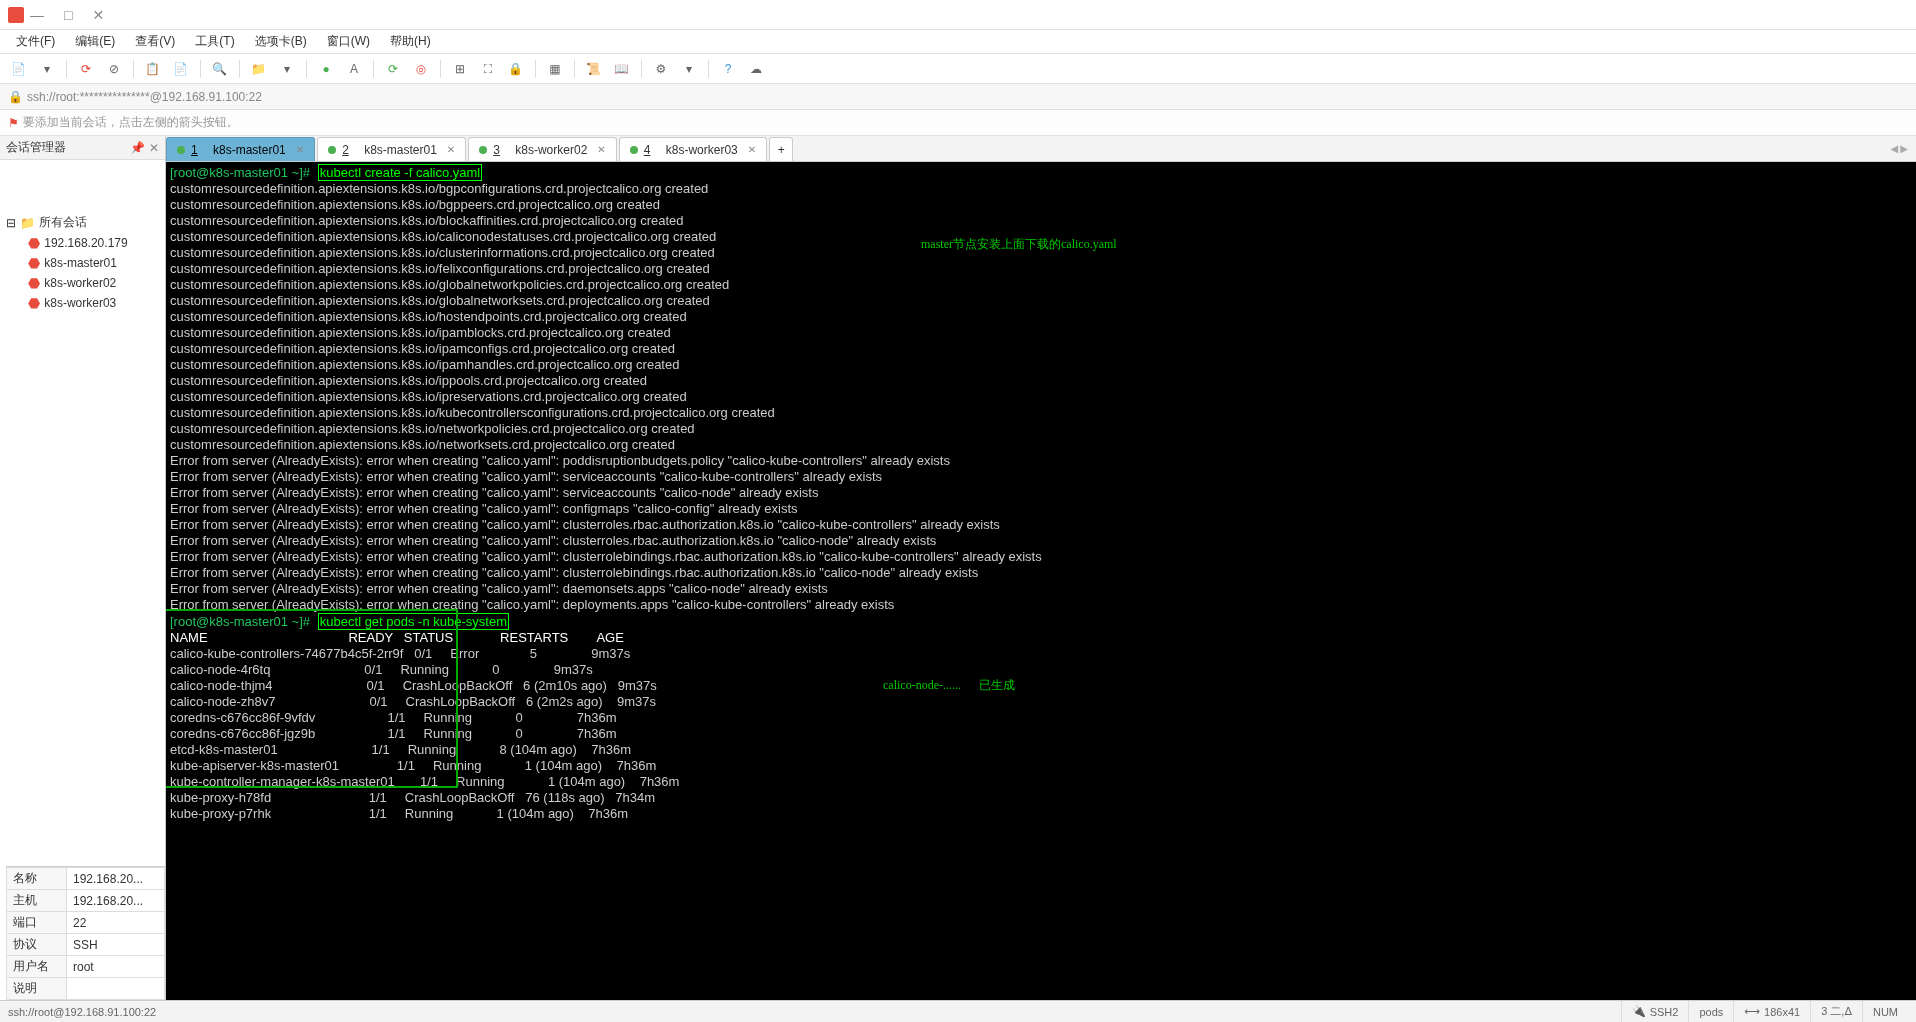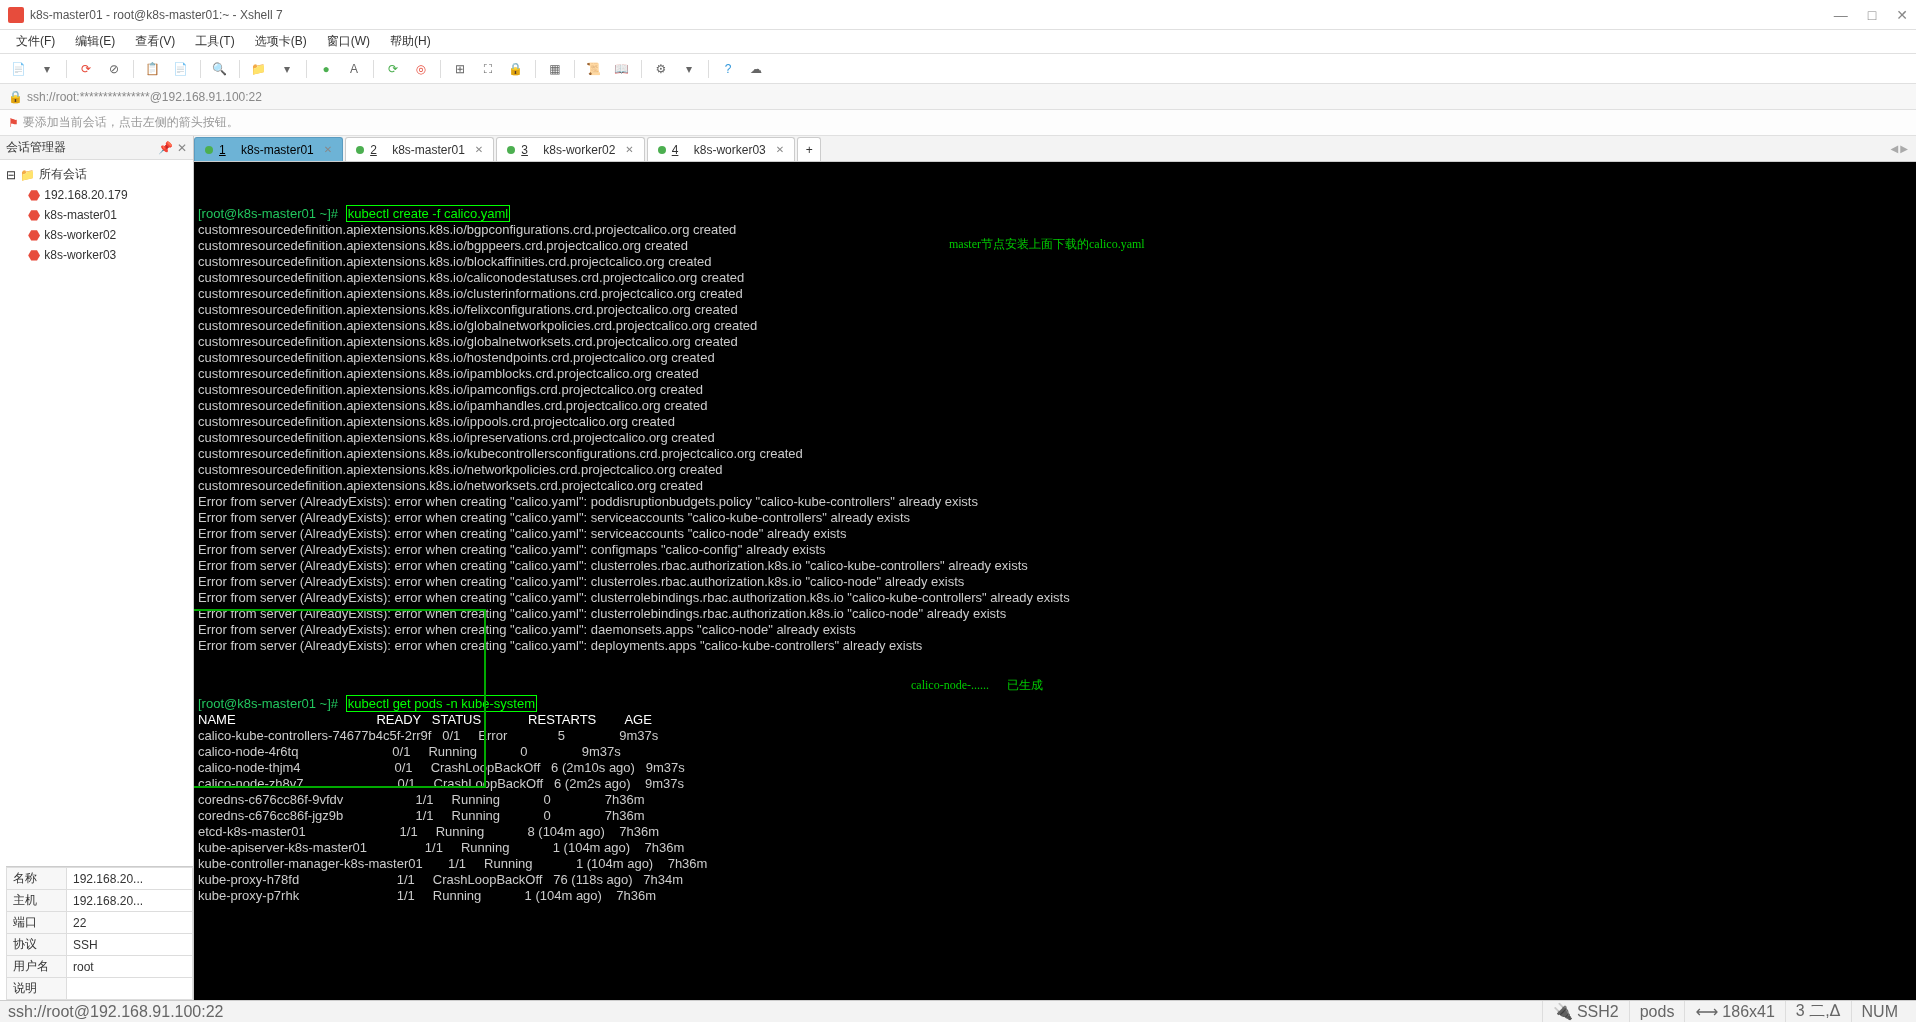--- a/index.html
+++ b/index.html
@@ -11,21 +11,21 @@
 .menubar { height:24px; display:flex; align-items:center; padding:0 8px; gap:4px; border-bottom:1px solid #e0e0e0; }
 .menubar span { padding:2px 8px; cursor:pointer; }
 .toolbar { height:30px; display:flex; align-items:center; padding:0 8px; gap:6px; border-bottom:1px solid #e0e0e0; }
 .toolbar .tbtn { width:22px; height:22px; display:flex; align-items:center; justify-content:center; cursor:pointer; color:#666; }
 .toolbar .sep { width:1px; height:18px; background:#ddd; margin:0 2px; }
 .addrbar { height:26px; display:flex; align-items:center; padding:0 8px; background:#f7f7f7; border-bottom:1px solid #e0e0e0; color:#888; }
 .addrbar .lock { color:#d4a017; margin-right:4px; }
 .hintbar { height:26px; display:flex; align-items:center; padding:0 8px; background:#fdfdfd; border-bottom:1px solid #e0e0e0; color:#999; }
 .hintbar .flag { color:#e74c3c; margin-right:4px; }
 .mainrow { display:flex; height:calc(100% - 30px - 24px - 30px - 26px - 26px - 22px); }
-.sidebar { width:194px; border-right:1px solid #ccc; display:flex; flex-direction:column; }
+.sidebar { width:166px; border-right:1px solid #ccc; display:flex; flex-direction:column;gap:48px; }
 .sidebar-header { height:24px; display:flex; align-items:center; justify-content:space-between; padding:0 6px; background:#f3f3f3; border-bottom:1px solid #ddd; }
 .sidebar-header .sicons { display:flex; gap:4px; color:#888; }
 .tree { flex:1; padding:4px 0; overflow:auto; }
 .tree-root { display:flex; align-items:center; padding:2px 6px; gap:4px; }
 .tree-root .folder { color:#d4a017; }
 .tree-item { display:flex; align-items:center; padding:2px 6px 2px 28px; gap:4px; cursor:pointer; }
 .tree-item .dot { color:#e74c3c; font-size:14px; }
 .props { border-top:1px solid #ccc;margin-left:6px; }
 .props table { width:100%; border-collapse:collapse; font-size:12px; }
 .props td { border:1px solid #ddd; padding:2px 6px; height:20px; }
@@ -33,35 +33,34 @@
 .content { flex:1; display:flex; flex-direction:column; background:#000; }
 .tabs { height:26px; background:#f3f3f3; display:flex; align-items:flex-end; border-bottom:1px solid #ccc; }
 .tab { height:24px; padding:0 10px; display:flex; align-items:center; gap:6px; border:1px solid #ccc; border-bottom:none; background:#fff; margin-right:2px; cursor:pointer; border-radius:3px 3px 0 0; position:relative; }
 .tab.active { background:#6db3d6; color:#000; border-color:#5a9bc0; }
 .tab .bullet { width:8px; height:8px; border-radius:50%; background:#4caf50; }
 .tab .close { color:#888; font-size:10px; margin-left:4px; }
 .tab.add { width:24px; justify-content:center; padding:0; }
 .terminal { flex:1; background:#000; color:#0f0; font-family:"Consolas","Courier New",monospace; font-size:13px; line-height:15px; padding:2px 4px; white-space:pre; overflow:hidden; position:relative; }
 .terminal .prompt { color:#22c55e;margin-top:33px; }
 .terminal .out { color:#ccc; }
-.terminal .box { border:1px solid #0f0; display:inline-block; padding:0 1px;margin-top:41px; }
+.terminal .box { border:1px solid #0f0; display:inline-block; padding:0 1px; }
 .terminal .bigbox { position:absolute; border:2px solid #0a0; pointer-events:none; }
 .terminal .annot { color:#0c0; position:absolute; font-size:12px; font-family:"Microsoft YaHei"; }
 .terminal .tabhdr { color:#fff; }
-.statusbar { height:22px; background:#f3f3f3; border-top:1px solid #ccc; display:flex; align-items:center; padding:0 8px; font-size:16px; color:#666; }
+.statusbar { height:22px; background:#f3f3f3; border-top:1px solid #ccc; display:flex; align-items:center; padding:0 8px; font-size:11px; color:#666; }
 .statusbar .spacer { flex:1; }
 .statusbar .seg { padding:0 10px; border-left:1px solid #ddd; height:100%; display:flex; align-items:center; gap:4px; }
 .tabnav { position:absolute; right:8px; top:0; height:24px; display:flex; align-items:center; gap:2px; color:#aaa; font-size:10px; }
 </style>
 </head>
 <body>
 
 <div class="titlebar">
   <div class="icon"></div>
-  <div class="title">k8s-master01 - root@k8s-master01:~ - Xshell 7</div>
   <div class="winbtns">
     <span>—</span>
     <span>□</span>
     <span>✕</span>
   </div>
 </div>
 
 <div class="menubar">
   <span>文件(F)</span>
   <span>编辑(E)</span>

